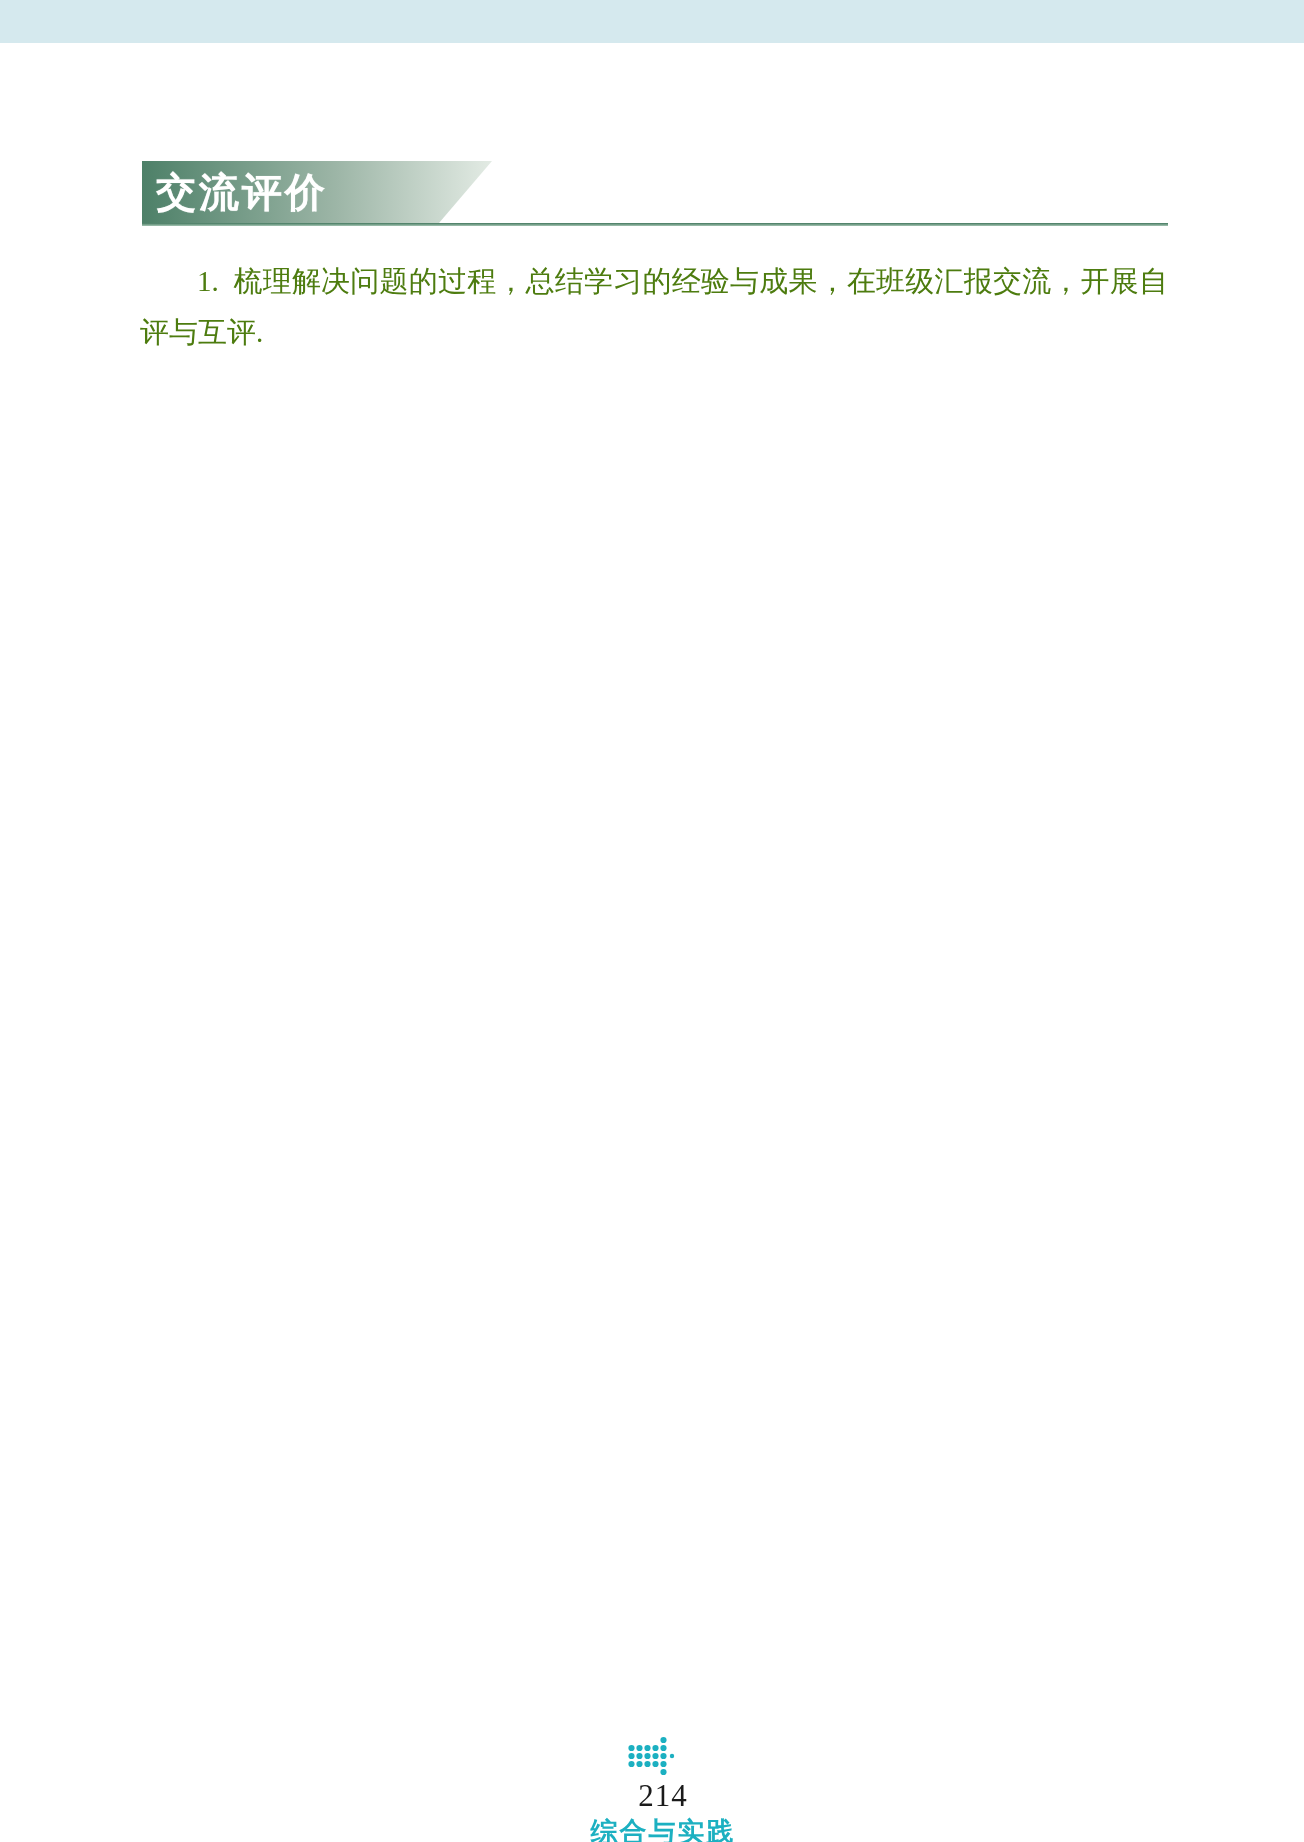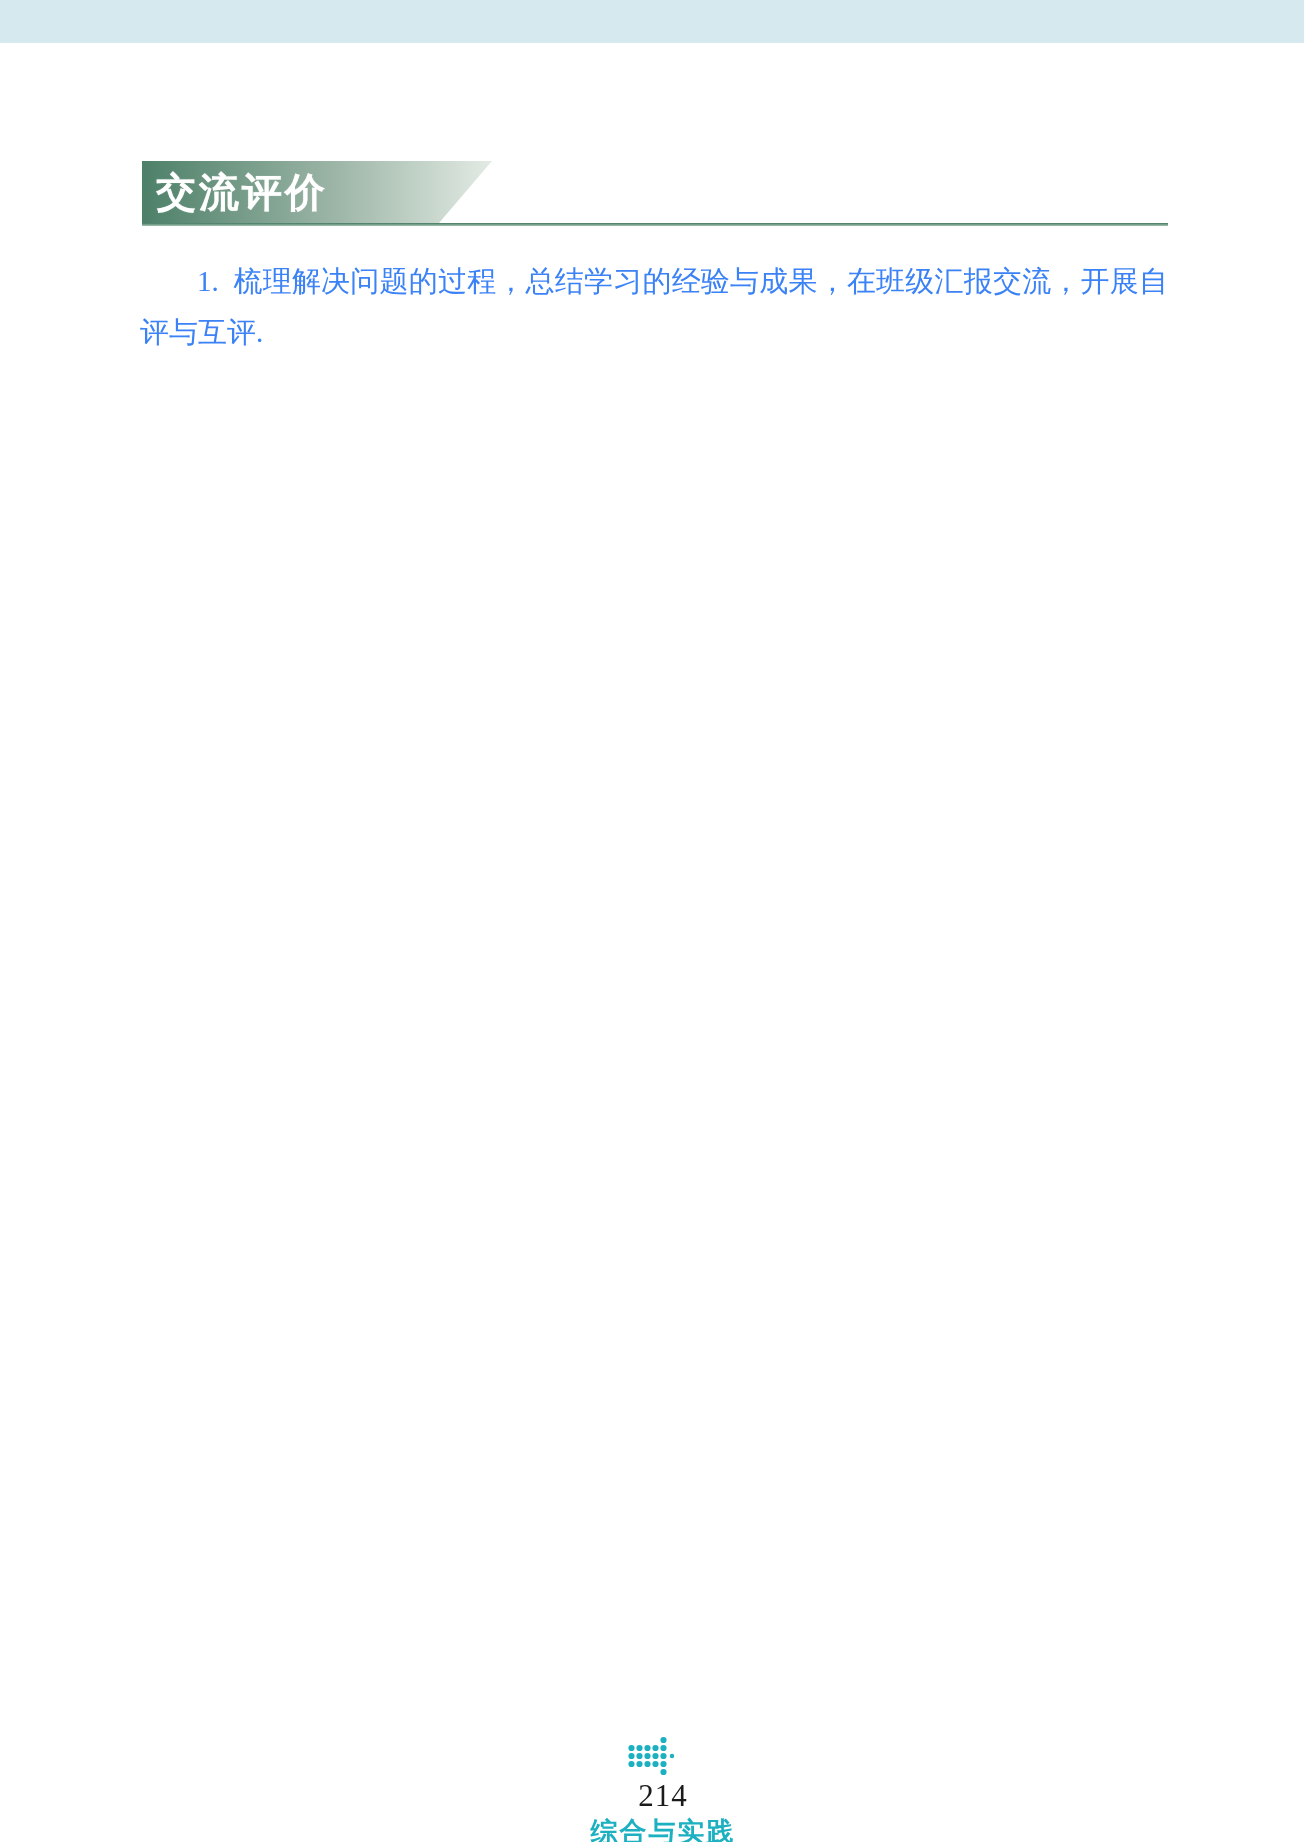--- a/index.html
+++ b/index.html
@@ -60,21 +60,21 @@
     background: linear-gradient(180deg, var(--underline, #44785f) 0%, #a5c5b3 100%);
   }
 
   
   .content {
     position: absolute;
     left: 140px; top: 256px;
     width: 1028px;
     font-size: 29px;
     line-height: 51px;
-    color: #3b82f6;
+    color: #4d7c0f;
     text-align: justify;
   }
   .content p {
     margin: 0;
     text-indent: 57px;
   }
 
   
   .footer {
     position: absolute;

